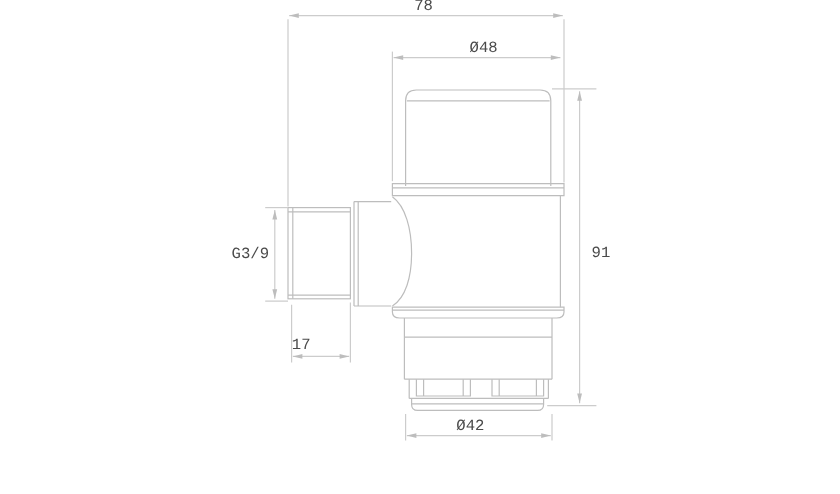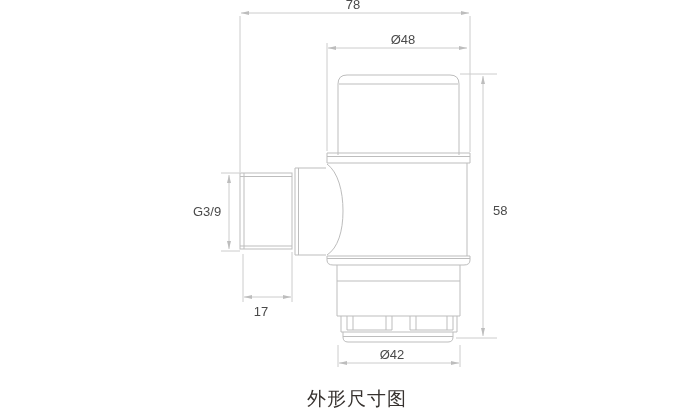--- a/index.html
+++ b/index.html
@@ -1,20 +1,20 @@
 <!DOCTYPE html>
 <html><head>
 <meta charset="utf-8">
 <style>
   html,body{margin:0;padding:0;background:#ffffff;}
   .canvas{
     position:relative;
     width:700px;height:412px;
     background:#ffffff;
-    font-family:Liberation Sans, sans-serif;
+    font-family:Liberation Mono, monospace;
     overflow:hidden;
   }
   svg{position:absolute;left:0;top:0;}
   .obj{stroke:#bdbdbd;stroke-width:1;fill:none;}
   .dim{stroke:#cccccc;stroke-width:1;fill:none;}
   .arr{fill:#bdbdbd;stroke:none;}
   .label{
     position:absolute;
     font-size:13px;
     color:#4a4a4a;
@@ -145,20 +145,19 @@
       <polygon class="arr" points="459,363 451,361 451,365"></polygon>
     </g>
   </svg>
 
   <span class="label center" style="left:353px;top:-2px;">78</span>
 
   <span class="label center" style="left:403px;top:33px;">Ø48</span>
 
   <span class="label" style="left:193px;top:205px;">G3/9</span>
 
-  <span class="label center" style="left:261px;top:281px;margin-top:24px;">17</span>
+  <span class="label center" style="left:251px;top:281px;">17</span>
 
-  <span class="label" style="left:493px;top:204px;">58</span>
+  <span class="label" style="left:493px;top:204px;">91</span>
 
   <span class="label center" style="left:392px;top:348px;">Ø42</span>
 
-  <div class="caption">外形尺寸图</div>
 </div>
 
 </body></html>

